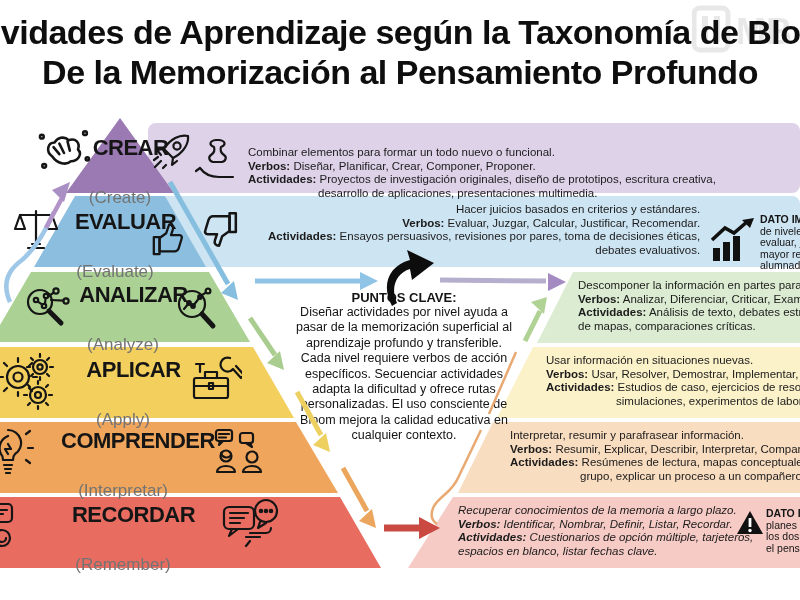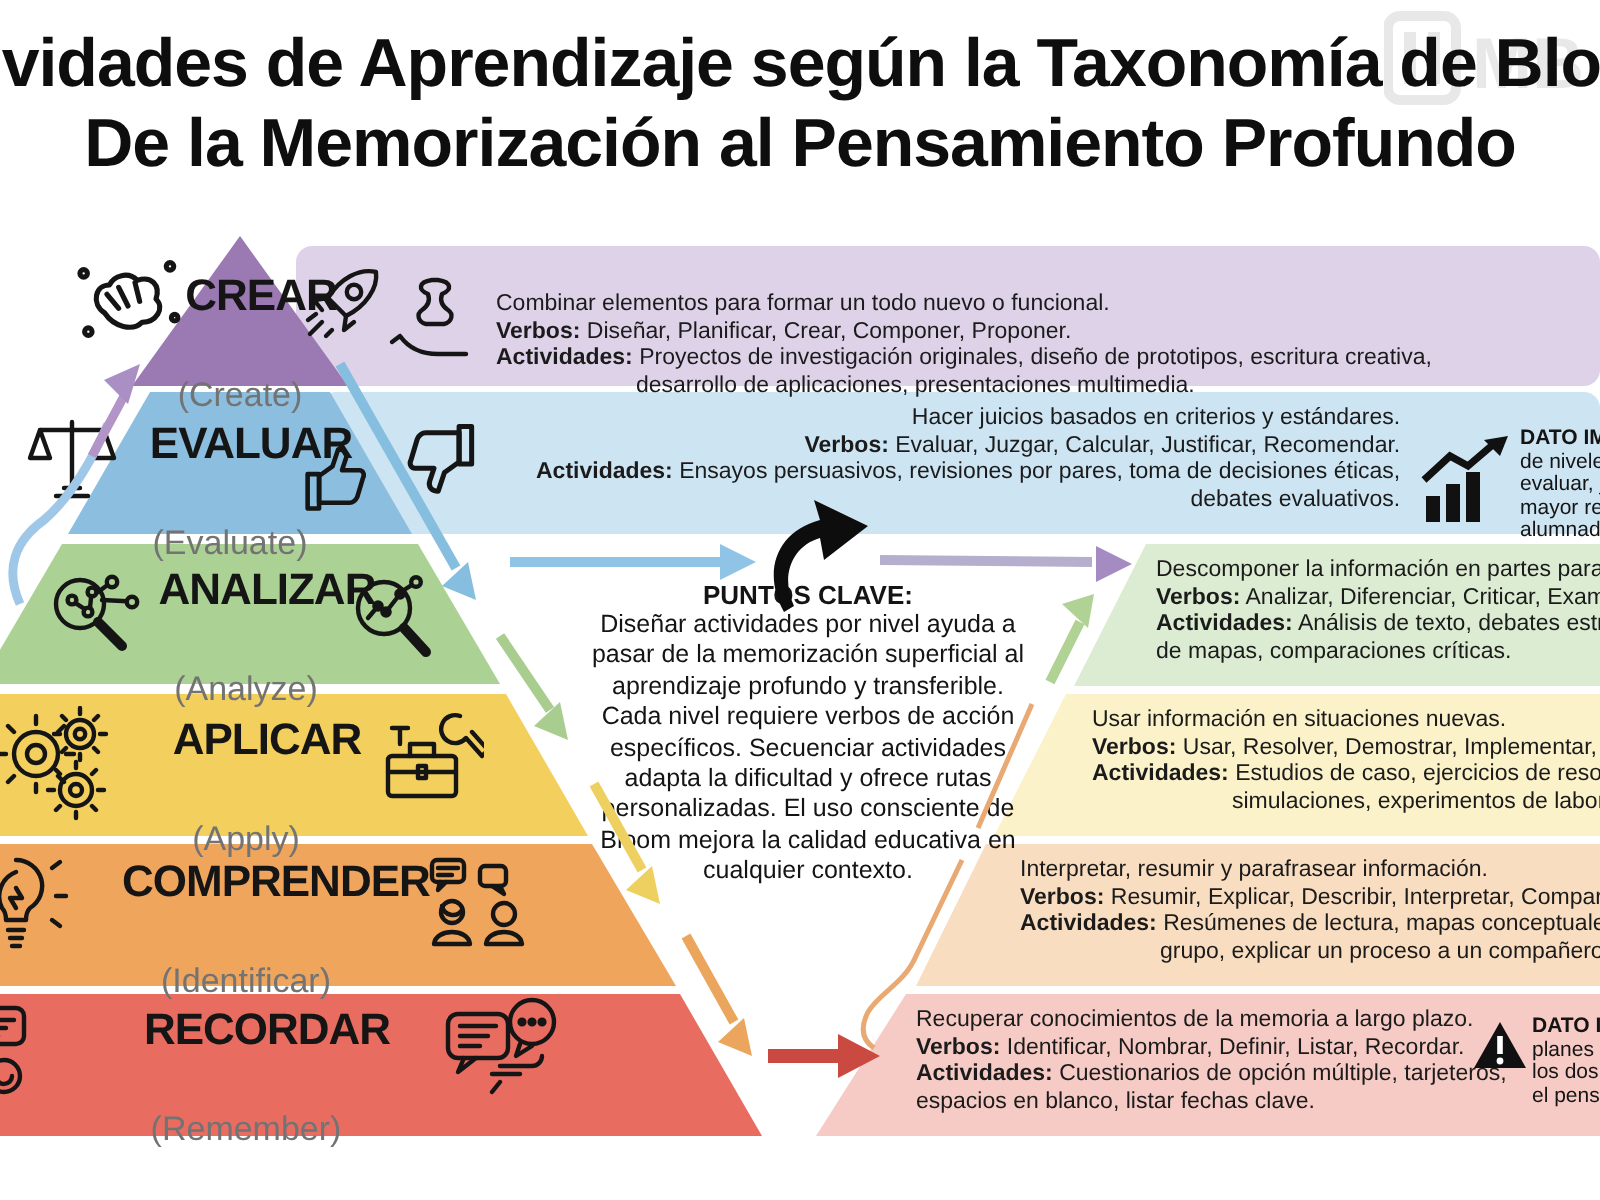--- a/index.html
+++ b/index.html
@@ -28,21 +28,21 @@
   .desc{z-index:3;font-size:11.5px;line-height:13.6px;color:#1b1b1b;}
   .dl{white-space:nowrap;}
   .dl b{font-weight:bold;}
   .dl.ind{padding-left:70px;}
   #desc0{left:248px;top:146px;}
   #desc1{left:268px;top:203px;text-align:right;}
   #desc1 .dl.ind{padding-left:84px;}
   #desc2{left:578px;top:279px;}
   #desc3{left:546px;top:354px;}
   #desc4{left:510px;top:429px;}
-  #desc5{left:458px;top:504px;}
+  #desc5{left:458px;top:504px;font-style:italic;}
 
   
   .lvl{z-index:3;text-align:center;}
   .lvl .nm{font-size:22px;font-weight:bold;line-height:24px;letter-spacing:-0.5px;color:#151515;padding-left:21px;}
   .lvl .sub{font-size:17px;line-height:19px;color:#737373;margin-top:28px;}
   #lvl0{left:60px;width:120px;top:136px;}
   #lvl1{left:40px;width:150px;top:210px;}
   #lvl2{left:48px;width:150px;top:283px;}
   #lvl3{left:50px;width:146px;top:358px;}
   #lvl4{left:40px;width:166px;top:429px;}
@@ -108,21 +108,21 @@
 <div class="abs lvl" id="lvl2">
   <div class="nm">ANALIZAR</div>
   <div class="sub">(Analyze)</div>
 </div>
 <div class="abs lvl" id="lvl3">
   <div class="nm">APLICAR</div>
   <div class="sub">(Apply)</div>
 </div>
 <div class="abs lvl" id="lvl4">
   <div class="nm">COMPRENDER</div>
-  <div class="sub">(Identificar)</div>
+  <div class="sub">(Interpretar)</div>
 </div>
 <div class="abs lvl" id="lvl5">
   <div class="nm">RECORDAR</div>
   <div class="sub">(Remember)</div>
 </div>
 
 <div class="abs desc" id="desc0">
   <div class="dl"><b></b><span>Combinar elementos para formar un todo nuevo o funcional.</span></div>
   <div class="dl"><b>Verbos:</b><span> Diseñar, Planificar, Crear, Componer, Proponer.</span></div>
   <div class="dl"><b>Actividades:</b><span> Proyectos de investigación originales, diseño de prototipos, escritura creativa,</span></div>

